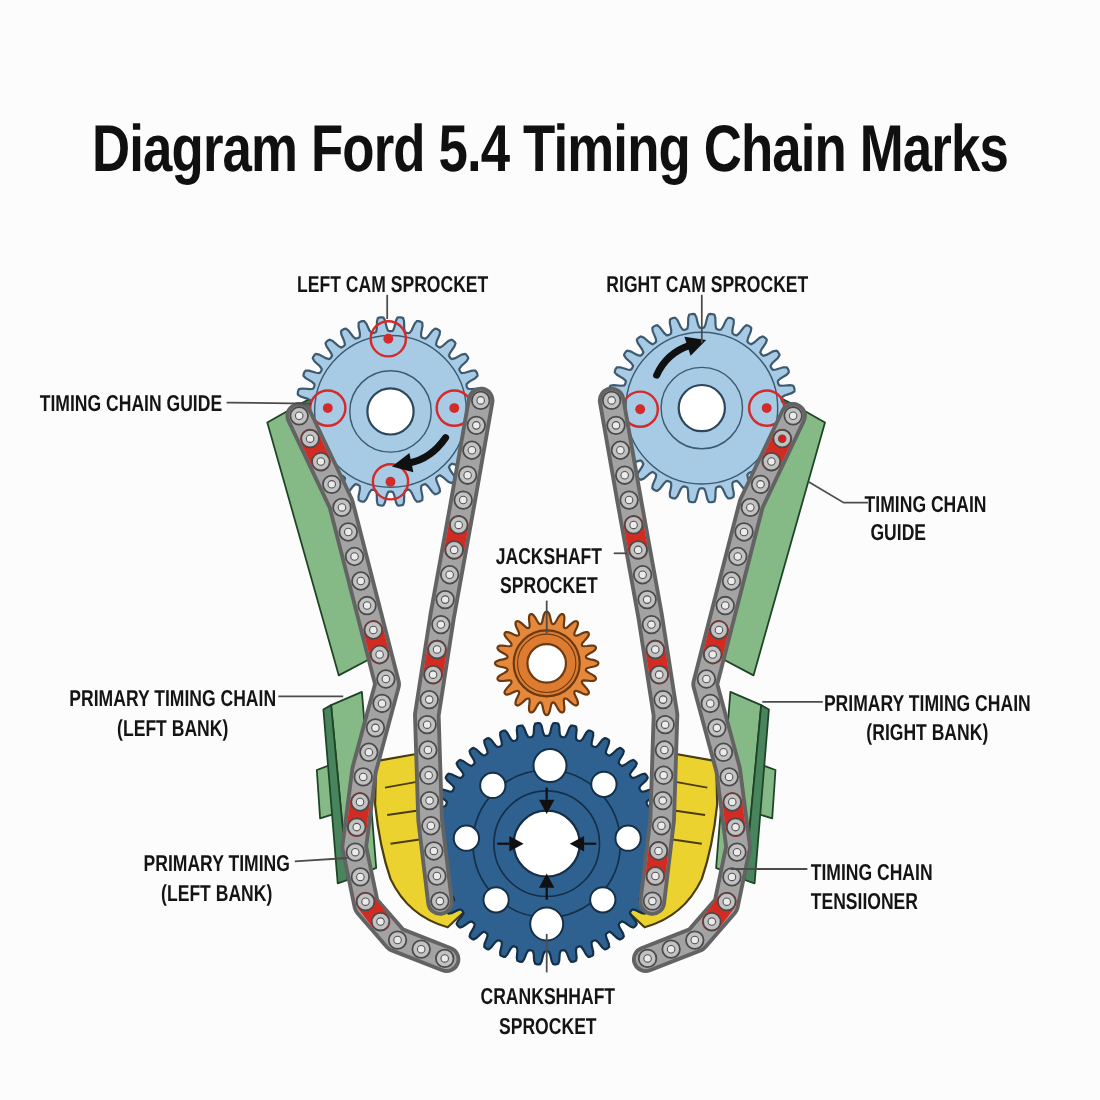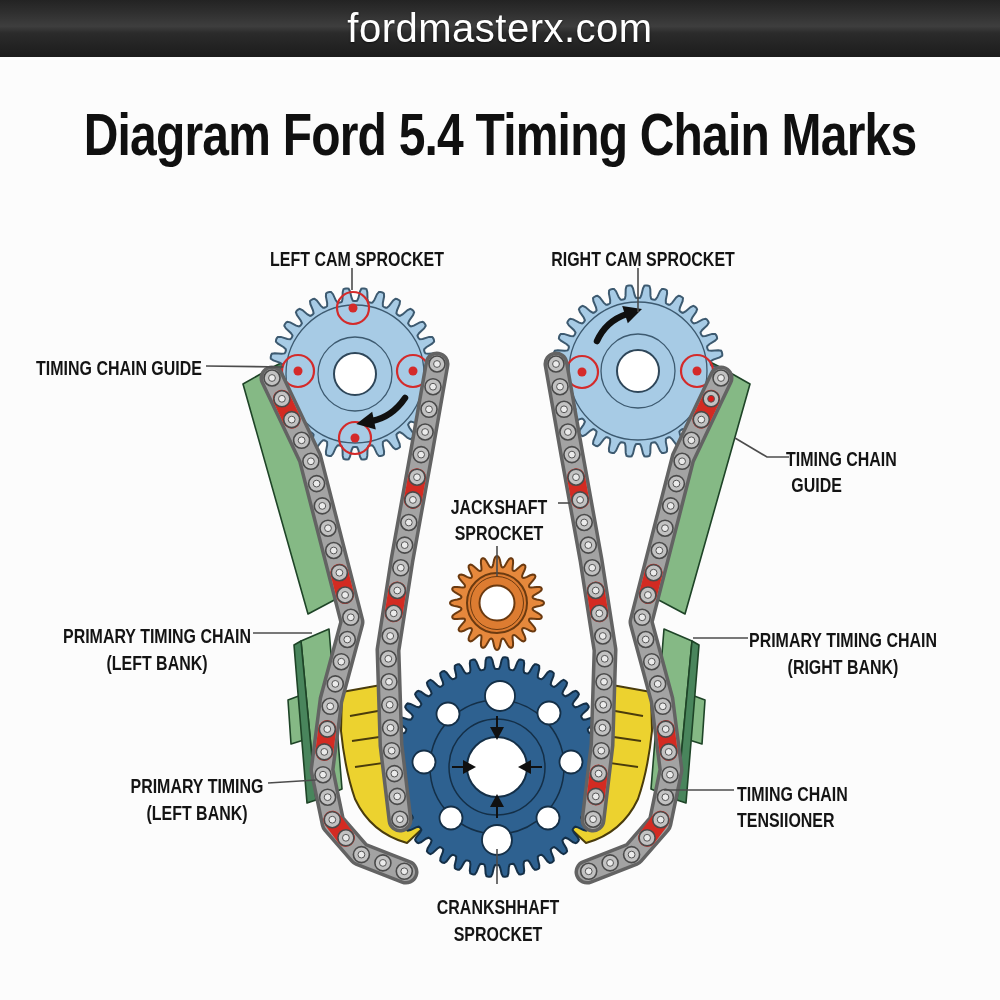--- a/index.html
+++ b/index.html
@@ -20,23 +20,20 @@
   .center{transform:translateX(-50%) scaleX(0.76);}
   .leftblock{transform:scaleX(0.76);transform-origin:0 0;text-align:left;}
   .lh27{line-height:27px;}
   .indent{margin-left:7px;}
 </style>
 </head>
 <body>
 
 <div class="page">
 
-  <div class="site-header">
-    <span>fordmasterx.com</span>
-  </div>
 
   <div class="title">Diagram Ford 5.4 Timing Chain Marks</div>
 
   <svg class="diagram" width="1000" height="1000" viewBox="0 0 1000 1000">
     <g id="g-guides">
         <path d="M243 384 L273 367 L340 597 L308 614 Z" fill="#85b985" stroke="#1e4427" stroke-width="1.6" stroke-linejoin="round"></path>
         <path d="M273 367 L283 362 L349 591 L340 597 Z" fill="#49855c" stroke="#1e4427" stroke-width="1.6" stroke-linejoin="round"></path>
         <path d="M288 700 L304 694 L307 739 L291 744 Z" fill="#85b985" stroke="#1e4427" stroke-width="1.6" stroke-linejoin="round"></path>
         <path d="M301 641 L329 629 L342 789 L316 800 Z" fill="#85b985" stroke="#1e4427" stroke-width="1.6" stroke-linejoin="round"></path>
         <path d="M294 645 L301 641 L316 800 L307 803 Z" fill="#49855c" stroke="#1e4427" stroke-width="1.6" stroke-linejoin="round"></path>

